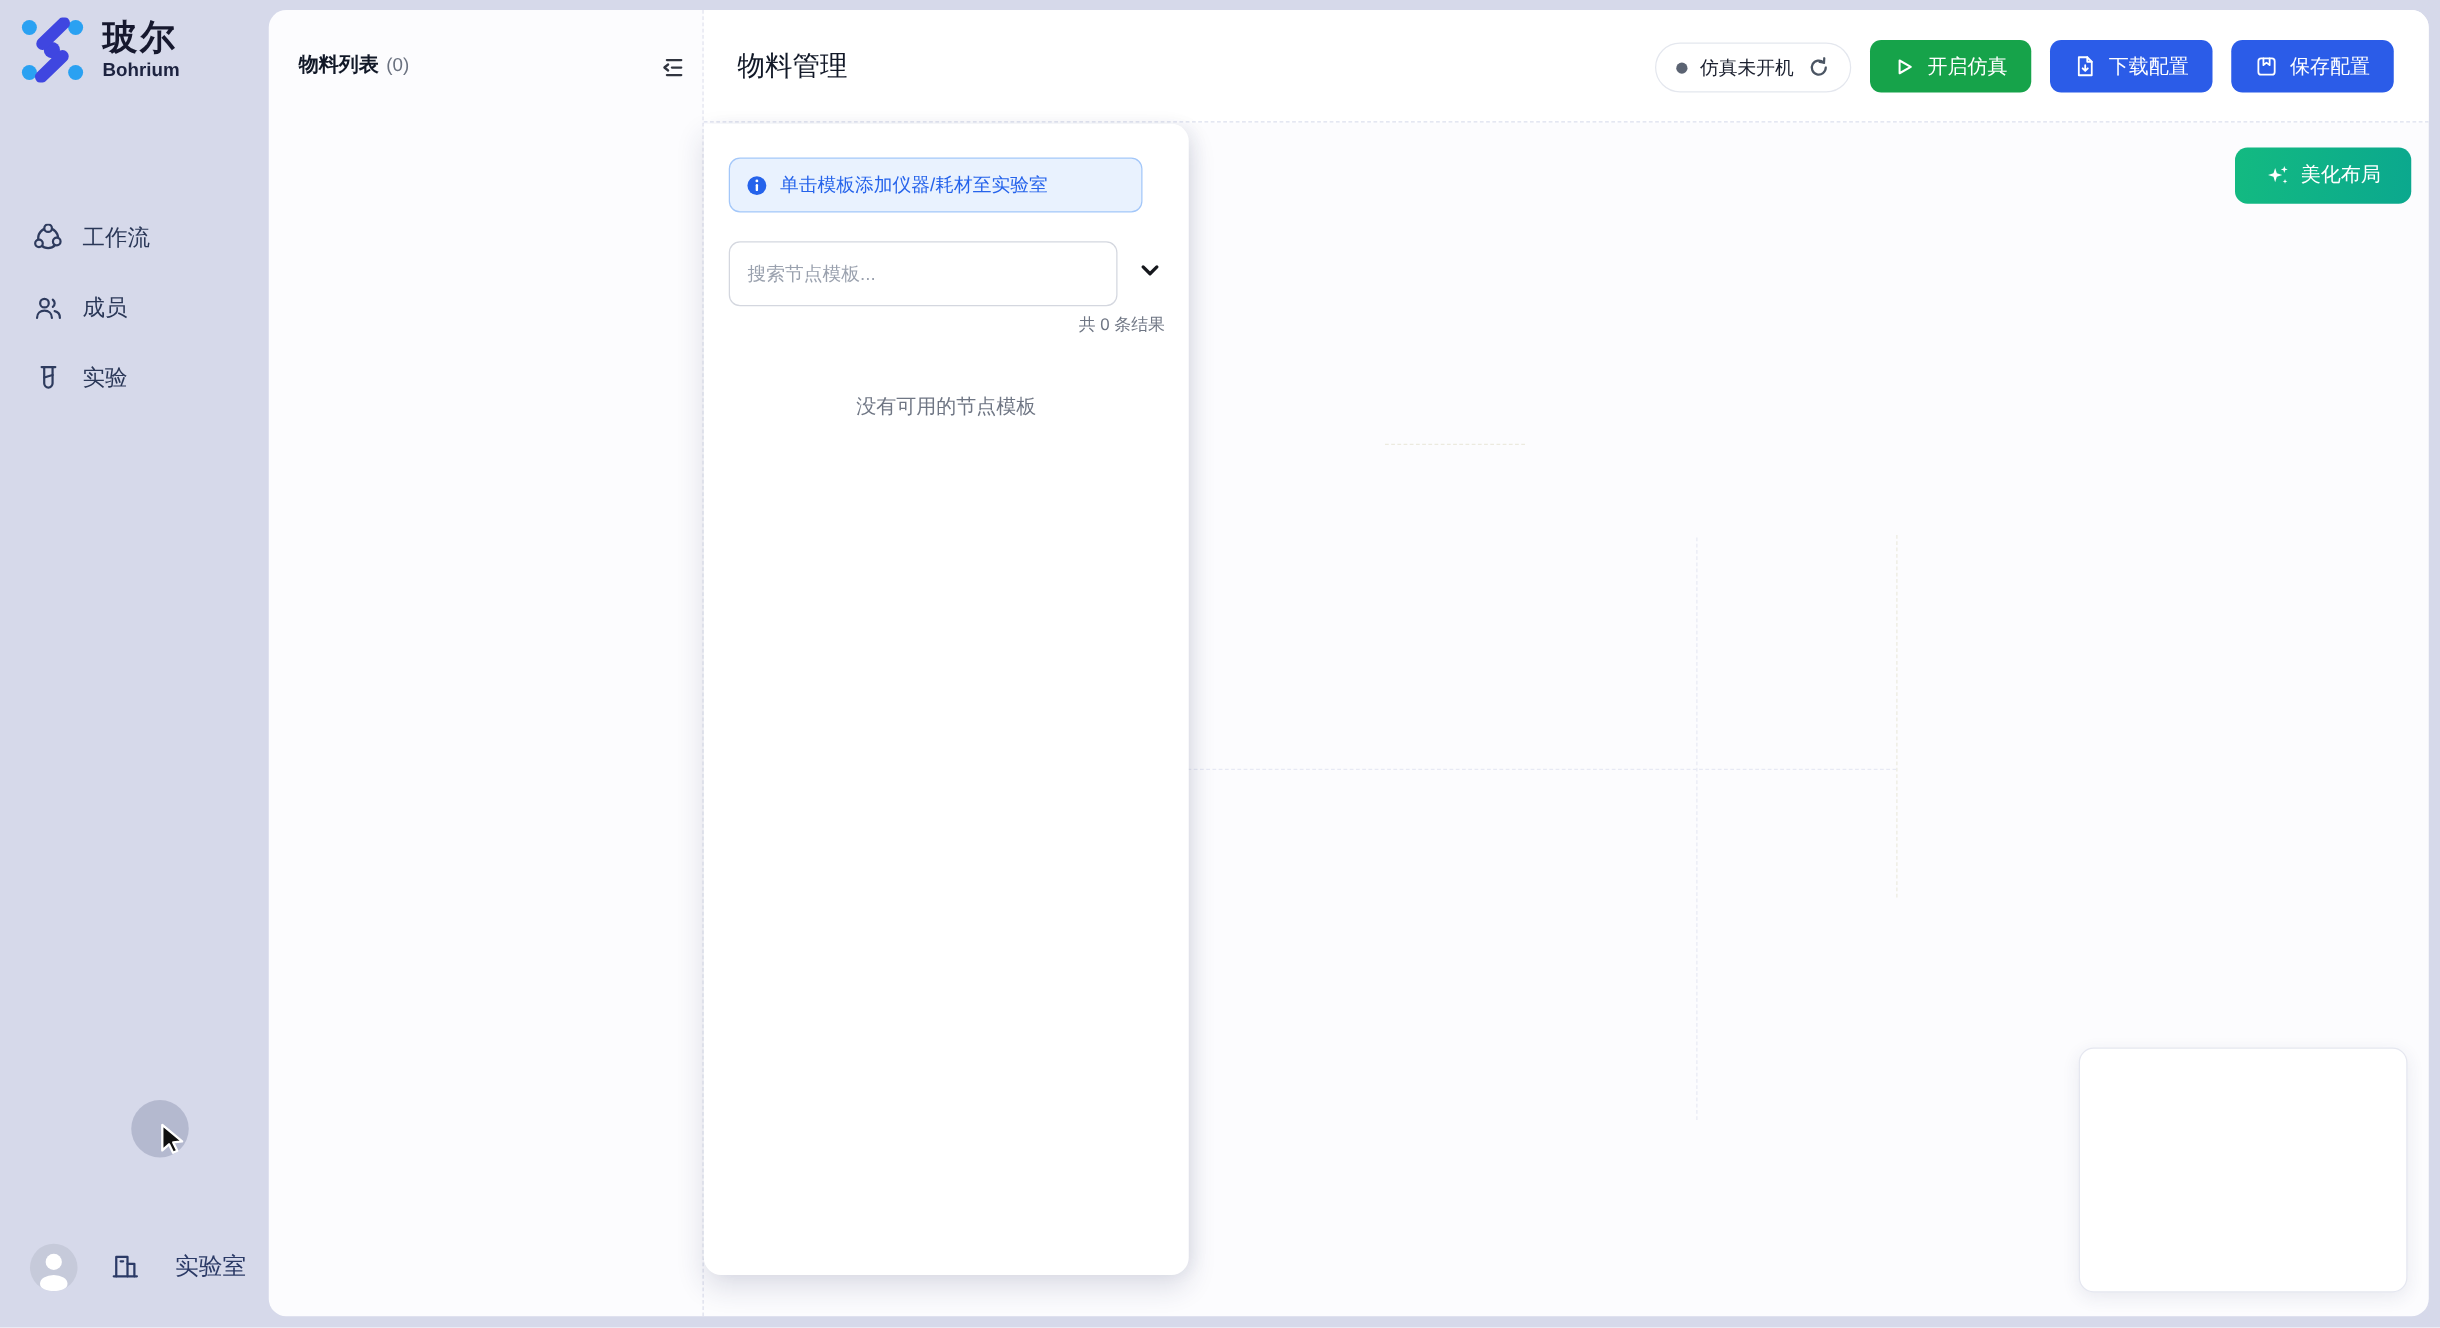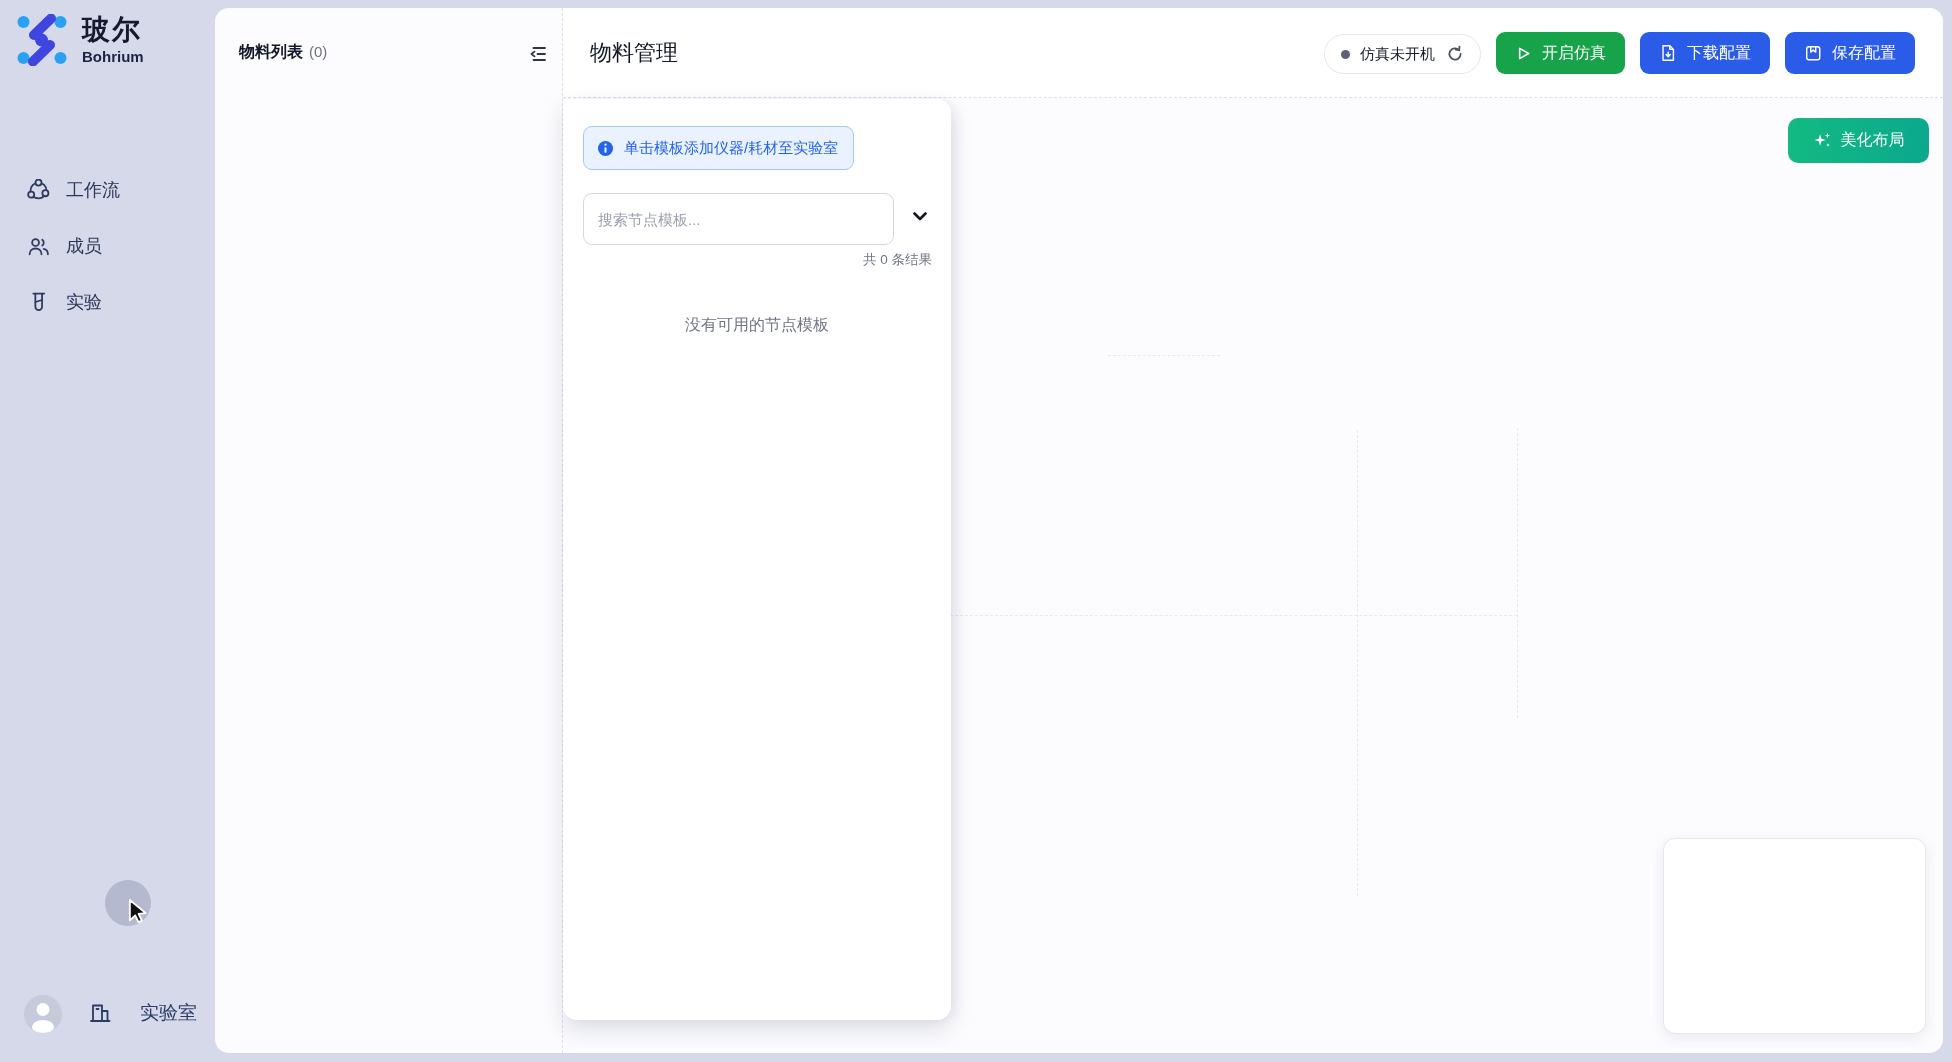--- a/index.html
+++ b/index.html
@@ -50,21 +50,21 @@
   .btn-green{background:var(--green)}
   .btn-blue{background:var(--blue)}
   
   .guide{position:absolute;pointer-events:none}
   .g-h1{left:730px;top:607px;width:572px;border-top:1px dashed #e7e9f4}
   .g-h2{left:893px;top:347px;width:112px;border-top:1px dashed #eceadf}
   .g-v1{left:1142px;top:422px;height:466px;border-left:1px dashed #e7e9f4}
   .g-v2{left:1302px;top:420px;height:290px;border-left:1px dashed #eceadf}
   
   .tpl-panel{position:absolute;left:348px;top:91px;width:388px;height:921px;background:#fff;border-radius:0 14px 14px 14px;box-shadow:0 10px 22px rgba(35,45,95,.14),6px 0 14px -4px rgba(35,45,95,.08)}
-  .hint-banner{position:absolute;left:20px;top:27px;width:271px;height:44px;background:#e9f2fe;border:1px solid #a3c7f9;border-radius:9px;display:flex;align-items:center;gap:10px;padding:0 13px;color:var(--info-blue);font-size:15px;white-space:nowrap}
+  .hint-banner{position:absolute;left:20px;top:27px;width:331px;height:44px;background:#e9f2fe;border:1px solid #a3c7f9;border-radius:9px;display:flex;align-items:center;gap:10px;padding:0 13px;color:var(--info-blue);font-size:15px;white-space:nowrap}
   .search-input{position:absolute;left:20px;top:94px;width:311px;height:52px;border:1px solid #d4d7df;border-radius:9px;padding:0 14px;font-size:15px;color:#1a1f2e;outline:none;font-family:inherit;background:#fff}
   .search-input::placeholder{color:#9aa1ae}
   .chevron-btn{position:absolute;left:345px;top:105px;width:24px;height:24px;cursor:pointer;display:flex;align-items:center;justify-content:center}
   .result-count{position:absolute;right:19px;top:152px;font-size:13.5px;color:#6f7684}
   .empty-msg{position:absolute;left:0;top:216px;width:100%;text-align:center;font-size:16px;color:#6f7684}
   
   .beautify-btn{position:absolute;left:1573px;top:110px;width:141px;height:45px;border:none;border-radius:10px;background:linear-gradient(95deg,var(--teal-a),var(--teal-b));color:#fff;font-size:16px;display:flex;align-items:center;justify-content:center;gap:9px;cursor:pointer;font-family:Liberation Sans, sans-serif}
   .minimap{position:absolute;left:1448px;top:830px;width:263px;height:196px;background:#fff;border:1px solid #e5e7f0;border-radius:12px;box-shadow:0 4px 14px rgba(40,50,100,.09)}
   svg{display:block}
 </style>

